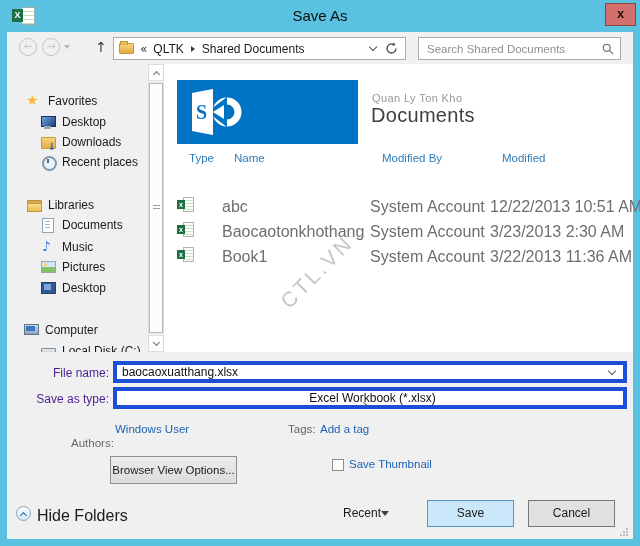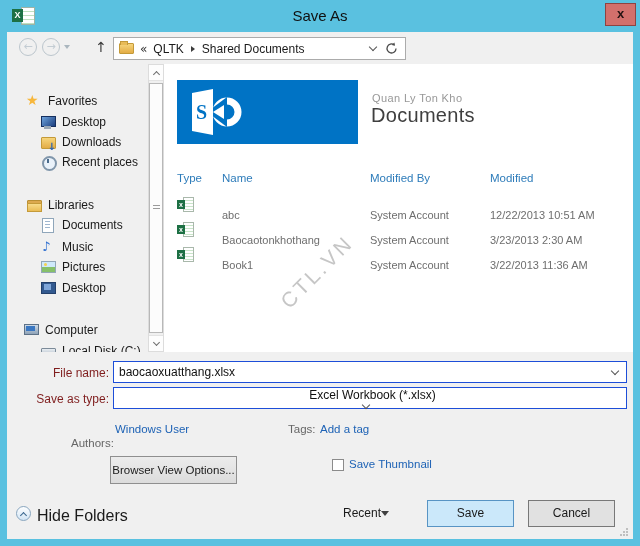--- a/index.html
+++ b/index.html
@@ -121,38 +121,38 @@
              background:repeating-linear-gradient(180deg,#9b9b9b 0 1px,transparent 1px 3px); }
 
   
   .content { position:absolute; left:164px; top:64px; width:469px; height:288px; background:#fff; }
   .sp-banner { position:absolute; left:13px; top:16px; width:181px; height:64px; background:#0073c5; }
   .sp-logo { position:absolute; left:8px; top:8px; }
   .site-name { position:absolute; left:208px; top:28px; font-size:11px; color:#989898;
                letter-spacing:0.4px; }
   .lib-title { position:absolute; left:207px; top:40px; font-size:20px; color:#3f3f3f;
                font-weight:400; letter-spacing:0.3px; }
-  .col-hdr { position:absolute; top:108px; font-size:11.5px; color:#2e7cba; }
+  .col-hdr { position:absolute; top:88px; font-size:11.5px; color:#2e7cba;margin-left:12px; }
   .file-row { position:absolute; left:0; width:469px; height:25px; }
-  .cell { position:absolute; top:15px; font-size:11px; color:#6e6e6e; white-space:nowrap; }
+  .cell { position:absolute; top:4px; font-size:16px; color:#6e6e6e; white-space:nowrap; }
   .ic-excel { position:absolute; left:13px; top:2px; width:16px; height:16px; }
   .ic-excel::before { content:""; position:absolute; left:6px; top:1px; width:9px; height:13px;
                      background:repeating-linear-gradient(180deg,#ffffff 0 2px,#c9e5c9 2px 3px);
                      border:1px solid #a9b8ab; }
   .ic-excel::after { content:"x"; position:absolute; left:0; top:4px; width:8px; height:9px;
                      background:#1d7044; color:#fff; font-size:7px; font-weight:bold;
                      line-height:9px; text-align:center; }
   .watermark { position:absolute; left:103px; top:196px; width:100px; text-align:center;
                transform:rotate(-45deg); font-size:21px; color:#c6c6c6; letter-spacing:3px;
                pointer-events:none; }
 
   
-  .fld-label { position:absolute; left:20px; width:89px; text-align:right; font-size:12px; color:#7f1d1d; }
+  .fld-label { position:absolute; left:20px; width:89px; text-align:right; font-size:12px; color:#4c1d95; }
   .combo { position:absolute; left:113px; width:514px; height:22px; background:#fff;
-           border:1px solid #1d4ed8; display:flex; align-items:center; }
+           border:4px solid #1d4ed8; display:flex; align-items:center; }
   .combo input { flex:1; border:none; outline:none; font-family:"Liberation Sans",sans-serif;
                  font-size:12px; color:#101010; padding:0 4px 0 5px; background:transparent; }
   .combo .val { flex:1; font-size:12px; color:#101010; padding-left:5px; }
   .combo .chev { margin:-2px 8px 0 0; }
   .meta-label { position:absolute; font-size:11.5px; color:#666; }
   .meta-link { position:absolute; font-size:11.5px; color:#1d62b5; cursor:pointer; }
   .bvo-btn { position:absolute; left:110px; top:456px; width:127px; height:28px;
              background:linear-gradient(#ececec,#dcdcdc); border:1px solid #8f8f8f;
              font-family:"Liberation Sans",sans-serif; font-size:11.5px; color:#1a1a1a;
              text-align:center; line-height:26px; }
@@ -202,20 +202,29 @@
     <span class="ab-spacer"></span>
     <span class="chev ab-chev"></span>
     <span class="refresh">
       <svg width="13" height="13" viewBox="0 0 13 13">
         <path d="M11 6.5 A4.5 4.5 0 1 1 9.1 2.8" fill="none" stroke="#4a4a4a" stroke-width="1.3"></path>
         <path d="M9.4 0.4 L10 3.8 L6.8 3 Z" fill="#4a4a4a"></path>
       </svg>
     </span>
   </div>
 
+  <div class="searchbox">
+    <input placeholder="Search Shared Documents" style="">
+    <span class="search-glyph">
+      <svg width="12" height="12" viewBox="0 0 12 12">
+        <circle cx="4.8" cy="4.8" r="3.5" fill="none" stroke="#767676" stroke-width="1.3"></circle>
+        <line x1="7.6" y1="7.6" x2="11" y2="11" stroke="#767676" stroke-width="1.3"></line>
+      </svg>
+    </span>
+  </div>
 
   <div class="sidebar">
     <div class="side-item" style="left:19px; top:27px;">
       <span class="ic ic-star"></span>
       <span class="lbl">Favorites</span>
     </div>
     <div class="side-item" style="left:33px; top:48px;">
       <span class="ic ic-desktop"></span>
       <span class="lbl">Desktop</span>
     </div>

